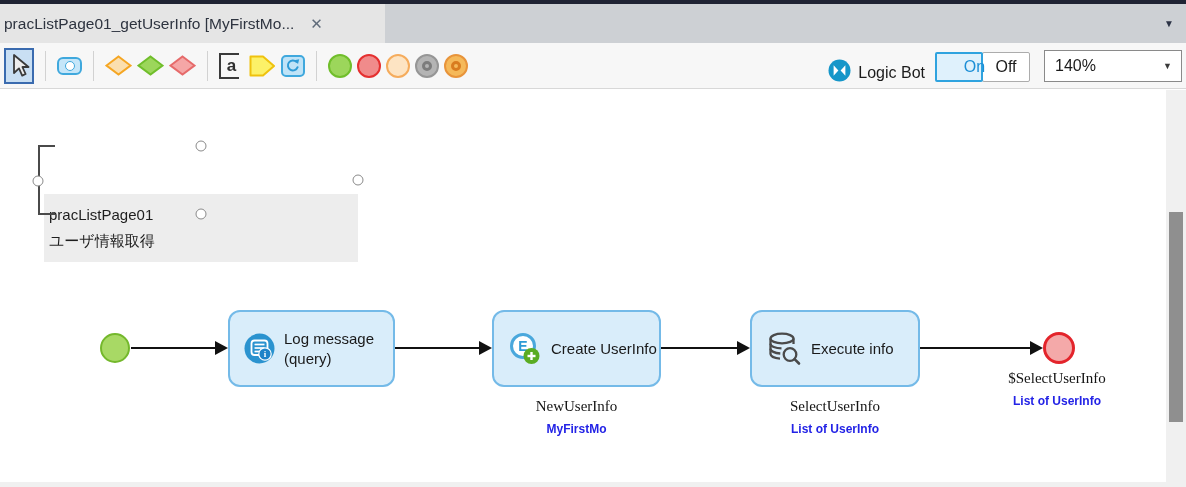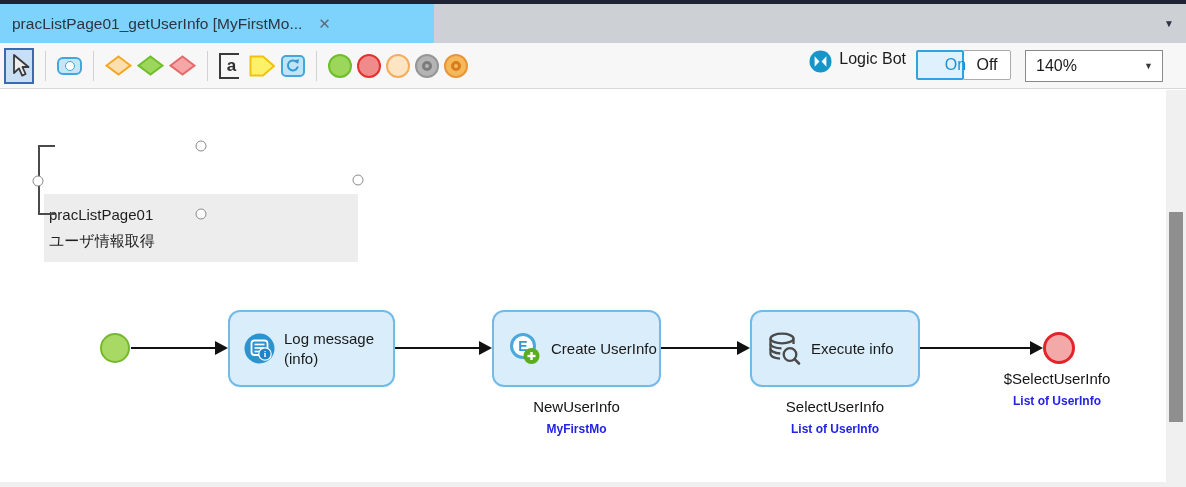--- a/index.html
+++ b/index.html
@@ -1,22 +1,22 @@
 <!DOCTYPE html>
 <html><head>
 <meta charset="utf-8">
 <style>
   html,body{margin:0;padding:0;background:#fff;font-family:"Liberation Sans",sans-serif;}
   #app{position:relative;width:1186px;height:487px;overflow:hidden;background:#fff;}
 
   
   .topstrip{position:absolute;top:0;left:0;right:0;height:4px;background:#1F2333;}
   .tabbar{position:absolute;top:4px;left:0;right:0;height:39px;background:#CDD0D4;}
-  .tab{position:absolute;left:0;top:0;width:434px;height:39px;background:#7dd3fc;
-       display:flex;align-items:center;padding:0 12px;box-sizing:border-box;}
+  .tab{position:absolute;left:0;top:0;width:385px;height:39px;background:#e5e5e5;
+       display:flex;align-items:center;padding:0 4px;box-sizing:border-box;}
   .tab-title{font-size:15.5px;color:#2E3440;white-space:nowrap;overflow:hidden;}
   .tab-close{margin-left:16px;color:#5F6B7A;font-size:15px;line-height:1;cursor:default;}
   .tab-caret{position:absolute;right:12px;top:0;height:39px;display:flex;align-items:center;
        color:#2B3245;font-size:10px;}
 
   
   .toolbar{position:absolute;top:43px;left:0;right:0;height:46px;background:#F7F7F7;
        border-bottom:1px solid #D8D8D8;display:flex;align-items:center;box-sizing:border-box;}
   .tgroup{display:flex;align-items:center;gap:5px;}
   .sep{width:1px;height:30px;background:#D2D2D2;margin:0 6px;}
@@ -35,21 +35,21 @@
   .evt{width:24px;height:24px;border-radius:50%;box-sizing:border-box;display:flex;
        align-items:center;justify-content:center;}
   .evt-start{background:#9CD65B;border:2px solid #70BE2B;}
   .evt-end{background:#F08B8B;border:2px solid #E53030;}
   .evt-empty{background:#FDE4C3;border:2px solid #F5AC5D;}
   .evt-break{background:#B4B4B4;border:2px solid #969696;}
   .evt-break .ring{width:10px;height:10px;border:3px solid #7C7C7C;border-radius:50%;box-sizing:border-box;}
   .evt-continue{background:#F5B95A;border:2px solid #E8943B;}
   .evt-continue .ring{width:10px;height:10px;border:3px solid #D97C1F;border-radius:50%;box-sizing:border-box;}
 
-  .rgroup{margin-left:auto;display:flex;align-items:flex-start;margin-right:23px;}
+  .rgroup{margin-left:auto;display:flex;align-items:flex-end;margin-right:4px;}
   .lb-label{font-size:16px;color:#1B1B1B;margin:0 10px 0 7px;}
   .btn-on{width:48px;height:30px;background:#DFF1FC;border:2px solid #2FA3DF;color:#1D8FD6;
        font-size:16px;display:flex;align-items:center;justify-content:center;box-sizing:border-box;
        border-radius:2px;z-index:2;padding-left:31px;}
   .btn-off{width:48px;height:30px;background:#FFFFFF;border:1px solid #ACACAC;color:#1B1B1B;
        font-size:16px;display:flex;align-items:center;justify-content:center;box-sizing:border-box;
        margin-left:-1px;border-radius:2px;}
   .zoom-combo{width:138px;height:32px;background:#fff;border:1px solid #8A8A8A;box-sizing:border-box;
        display:flex;align-items:center;padding-left:10px;font-size:16px;color:#1B1B1B;margin-left:14px;}
   .zoom-caret{margin-left:auto;margin-right:9px;font-size:9px;color:#3A3A3A;}
@@ -73,21 +73,21 @@
   .start-evt{position:absolute;left:100px;top:243px;width:30px;height:30px;border-radius:50%;
        background:#A8D965;border:2.5px solid #74B82C;box-sizing:border-box;}
   .end-evt{position:absolute;left:1043px;top:242px;width:32px;height:32px;border-radius:50%;
        background:#F4A9A9;border:3px solid #E3242B;box-sizing:border-box;}
 
   .act{position:absolute;top:220px;height:77px;background:#D9EDFA;border:2px solid #74BAE8;
        border-radius:12px;box-sizing:border-box;display:flex;align-items:center;
        padding-left:14px;gap:9px;}
   .act-caption{font-size:15px;color:#1A1A1A;line-height:1.3;}
 
-  .var-label{position:absolute;text-align:center;font-size:15px;color:#141414;white-space:nowrap;}
+  .var-label{position:absolute;text-align:center;font-size:15px;color:#141414;white-space:nowrap;font-family:Liberation Serif, serif;}
   .type-label{position:absolute;text-align:center;font-size:12px;color:#2323E6;white-space:nowrap;font-weight:bold;}
 
   .vtrack{position:absolute;right:0;top:0;bottom:0;width:20px;background:#F0F0F0;}
   .vthumb{position:absolute;right:3px;top:122px;width:14px;height:210px;background:#8F8F8F;}
   .hstrip{position:absolute;left:0;right:20px;bottom:0;height:5px;background:#F0F0F0;}
 </style>
 </head>
 <body>
 
 <div id="app">
@@ -197,21 +197,21 @@
         <circle cx="15.5" cy="15.5" r="15" fill="#2B93CF"></circle>
         <rect x="7.5" y="7.5" width="16" height="14.5" rx="3" fill="none" stroke="#FFFFFF" stroke-width="1.8"></rect>
         <line x1="10.5" y1="11.5" x2="20.5" y2="11.5" stroke="#FFFFFF" stroke-width="1.7"></line>
         <line x1="10.5" y1="15" x2="20.5" y2="15" stroke="#FFFFFF" stroke-width="1.7"></line>
         <line x1="10.5" y1="18.5" x2="16" y2="18.5" stroke="#FFFFFF" stroke-width="1.7"></line>
         <circle cx="21" cy="21" r="6.2" fill="#1E83C8" stroke="#FFFFFF" stroke-width="1.2"></circle>
         <text x="21" y="24.2" text-anchor="middle" font-size="9" font-weight="bold" fill="#FFFFFF" font-family="Liberation Serif, serif">i</text>
       </svg>
       <div class="act-caption">
         <div>Log message</div>
-        <div>(info)</div>
+        <div>(query)</div>
       </div>
     </div>
 
     <div class="act" style="left:492px;width:169px;">
       <svg width="34" height="34" viewBox="0 0 34 34">
         <circle cx="15" cy="14" r="11.5" fill="#FFFFFF" stroke="#4AA8DC" stroke-width="3"></circle>
         <text x="15" y="19.2" text-anchor="middle" font-size="14" font-weight="bold" fill="#2E9BD6" font-family="Liberation Sans, sans-serif">E</text>
         <circle cx="23.5" cy="24" r="8" fill="#5AAC22"></circle>
         <line x1="23.5" y1="20" x2="23.5" y2="28" stroke="#FFFFFF" stroke-width="2.4"></line>
         <line x1="19.5" y1="24" x2="27.5" y2="24" stroke="#FFFFFF" stroke-width="2.4"></line>

